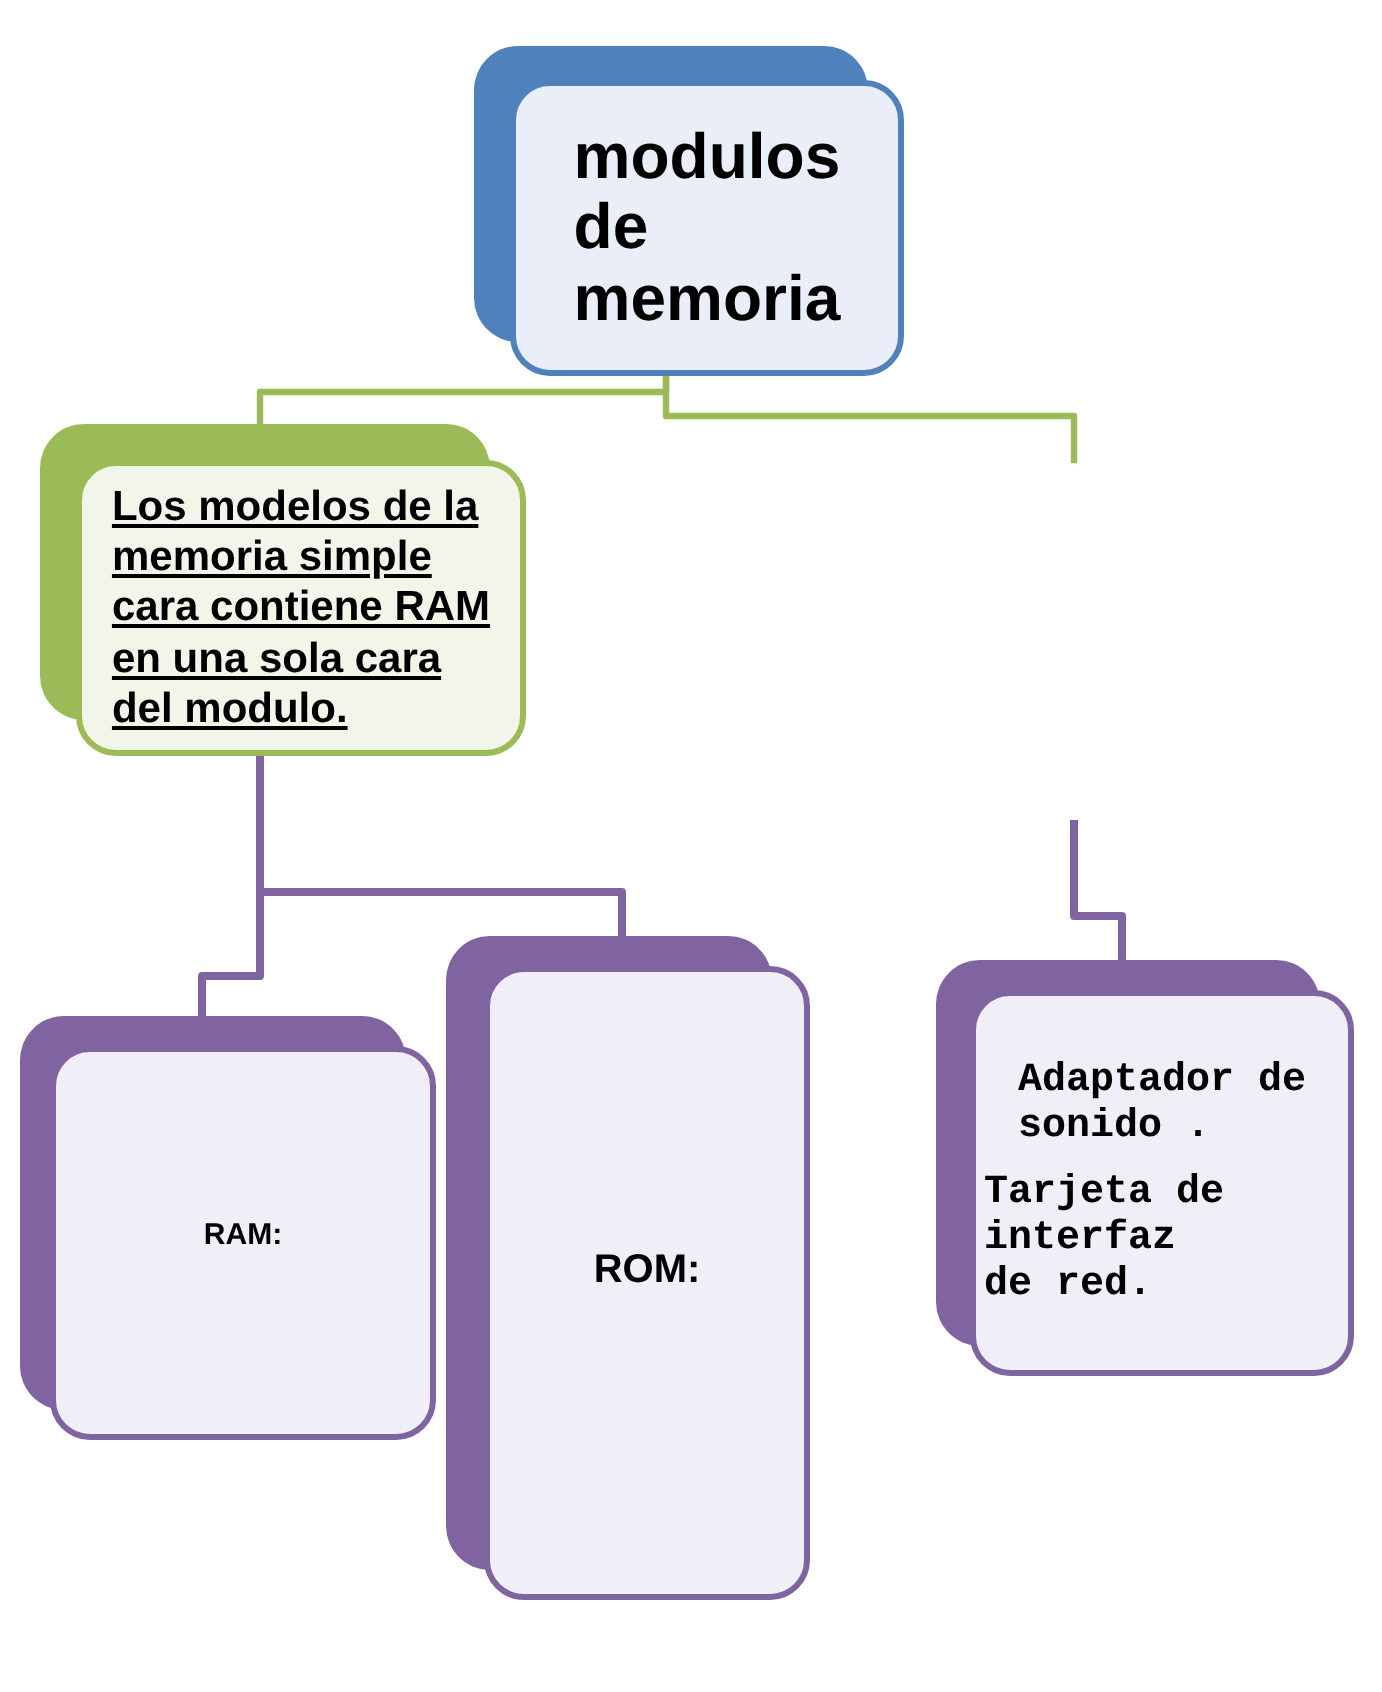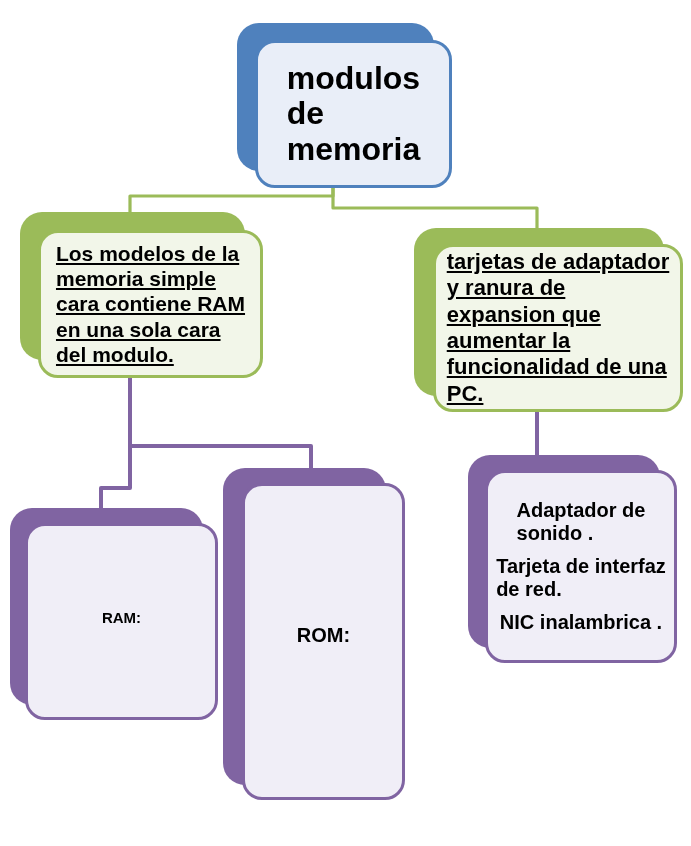--- a/index.html
+++ b/index.html
@@ -39,21 +39,21 @@
   .n-root     { left:255px; top:40px;  width:197px; height:148px; font-size:32px; line-height:1.1; }
   .n-root .shadow     { left:-18px; top:-17px; }
   .n-left     { left:38px;  top:230px; width:225px; height:148px; font-size:21px; line-height:1.2; }
   .n-left .shadow     { left:-18px; top:-18px; }
   .n-right    { left:433px; top:244px; width:250px; height:168px; font-size:22px; line-height:1.2; }
   .n-right .shadow    { left:-19px; top:-16px; }
   .n-ram      { left:25px;  top:523px; width:193px; height:197px; font-size:15px; line-height:1.12; }
   .n-ram .shadow      { left:-15px; top:-15px; }
   .n-rom      { left:242px; top:483px; width:163px; height:317px; font-size:20px; line-height:1.08; }
   .n-rom .shadow      { left:-19px; top:-15px; }
-  .n-adapters { left:485px; top:470px; width:192px; height:193px; font-size:20px; line-height:1.15; }
+  .n-adapters { left:485px; top:495px; width:192px; height:193px; font-size:20px; line-height:1.15;font-family:Liberation Mono, monospace; }
   .n-adapters .shadow { left:-17px; top:-15px; }
 
   .box-title { display:block; }
   .n-ram .box-title { margin-bottom:7px; }
   .n-rom .box-title { margin-bottom:12px; }
   .adapter-item { display:block; margin:5px 0; }
 </style>
 </head>
 <body>
 
@@ -80,31 +80,20 @@
     <div class="shadow"></div>
     <div class="face">
       <span>Los modelos de la
 memoria simple
 cara contiene RAM
 en una sola cara
 del modulo.</span>
     </div>
   </div>
 
-  <div class="node lvl2 n-right">
-    <div class="shadow"></div>
-    <div class="face">
-      <span>tarjetas de adaptador
-y ranura de
-expansion que
-aumentar la
-funcionalidad de una
-PC.</span>
-    </div>
-  </div>
 
   <div class="node lvl3 n-ram">
     <div class="shadow"></div>
     <div class="face">
       <span class="box-title">RAM:</span>
     </div>
   </div>
 
   <div class="node lvl3 n-rom">
     <div class="shadow"></div>
@@ -113,17 +102,16 @@
     </div>
   </div>
 
   <div class="node lvl3 n-adapters">
     <div class="shadow"></div>
     <div class="face">
       <span class="adapter-item">Adaptador de
 sonido .</span>
       <span class="adapter-item">Tarjeta de interfaz
 de red.</span>
-      <span class="adapter-item">NIC inalambrica .</span>
     </div>
   </div>
 
 </div>
 
 </body></html>

